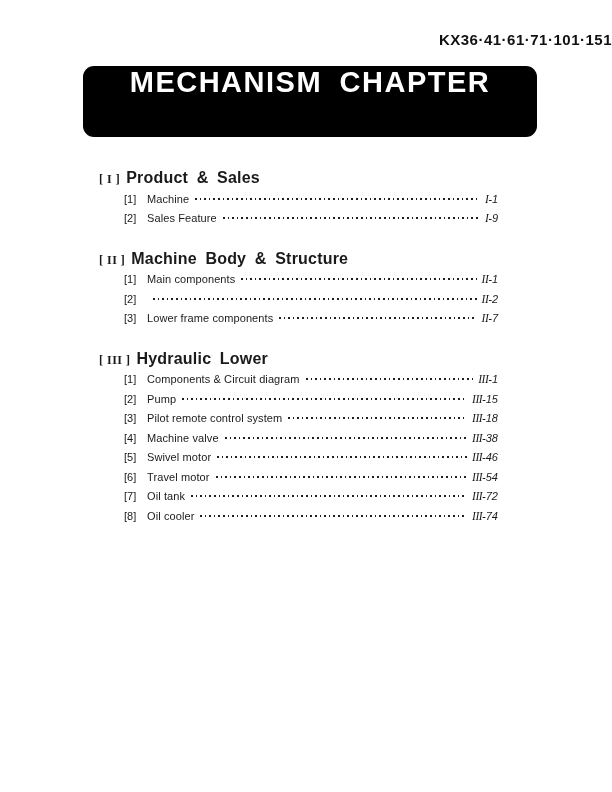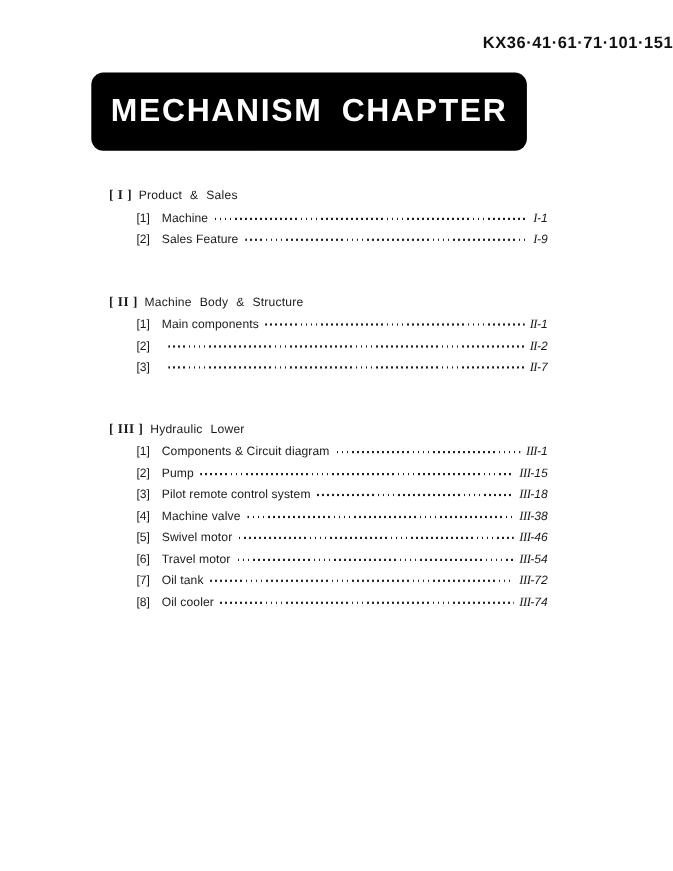--- a/index.html
+++ b/index.html
@@ -29,64 +29,63 @@
     letter-spacing: 0.5px;
     color: #111;
     white-space: nowrap;
   }
 
   
   .title-banner {
     position: absolute;
     left: 83px;
     top: 66px;
-    width: 396px;
+    width: 454px;
     height: 71px;
     background: #000000;
     border-radius: 11px;
     display: flex;
-    align-items: center;
     justify-content: center;
   }
   .title-banner .title-text {
     color: #ffffff;
     font-size: 29px;
     font-weight: bold;
     letter-spacing: 1.5px;
     word-spacing: 8px;
     white-space: nowrap;
   }
 
   
   .toc {
     position: absolute;
     left: 99px;
     top: 168px;
     width: 399px;
   }
-  .toc-section { margin-top: 38px; }
+  .toc-section { margin-top: 22px; }
   .toc-section:first-child { margin-top: 0; }
 
   .section-header {
     display: flex;
     align-items: baseline;
     height: 19.5px;
     line-height: 19.5px;
   }
   .section-prefix {
     font-family: "Liberation Serif", "DejaVu Serif", serif;
     font-weight: bold;
     font-size: 12px;
     letter-spacing: 0.5px;
     margin-right: 6px;
     white-space: nowrap;
   }
   .section-title {
-    font-size: 11px;
-    font-weight: normal;
+    font-size: 16px;
+    font-weight: bold;
     word-spacing: 4px;
     letter-spacing: 0.2px;
     white-space: nowrap;
   }
 
   .toc-row {
     display: flex;
     align-items: baseline;
     height: 19.5px;
     line-height: 19.5px;
@@ -170,20 +169,21 @@
         <span class="leader"></span>
         <span class="page-ref"><span class="roman">II</span><span class="num">-1</span></span>
       </div>
       <div class="toc-row">
         <span class="item-no">[2]</span>
         <span class="leader"></span>
         <span class="page-ref"><span class="roman">II</span><span class="num">-2</span></span>
       </div>
       <div class="toc-row">
         <span class="item-no">[3]</span>
+        <span class="item-label">Lower frame components</span>
         <span class="leader"></span>
         <span class="page-ref"><span class="roman">II</span><span class="num">-7</span></span>
       </div>
     </div>
 
     <div class="toc-section">
       <div class="section-header">
         <span class="section-prefix">[ III ]</span>
         <span class="section-title">Hydraulic Lower</span>
       </div>

